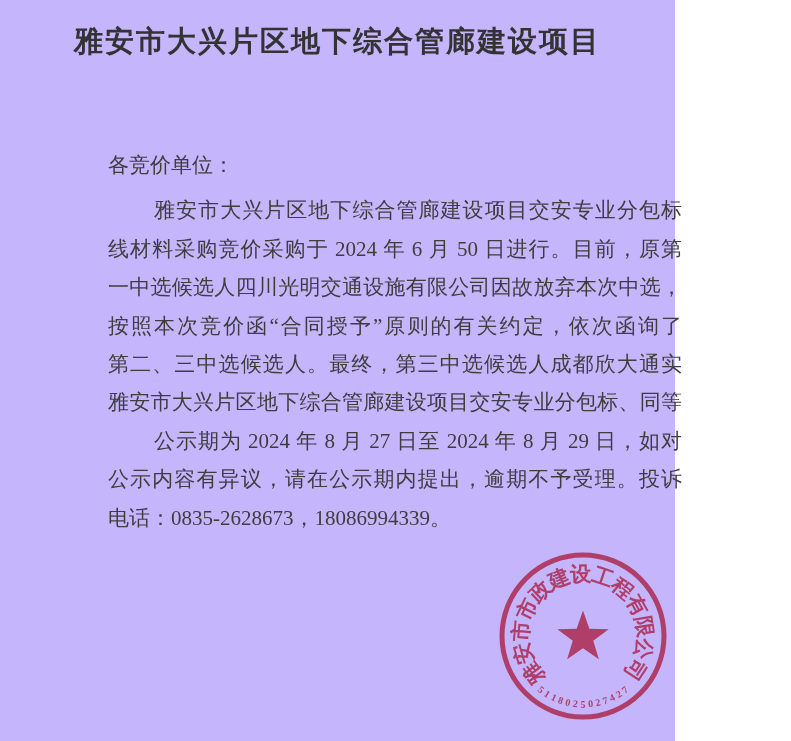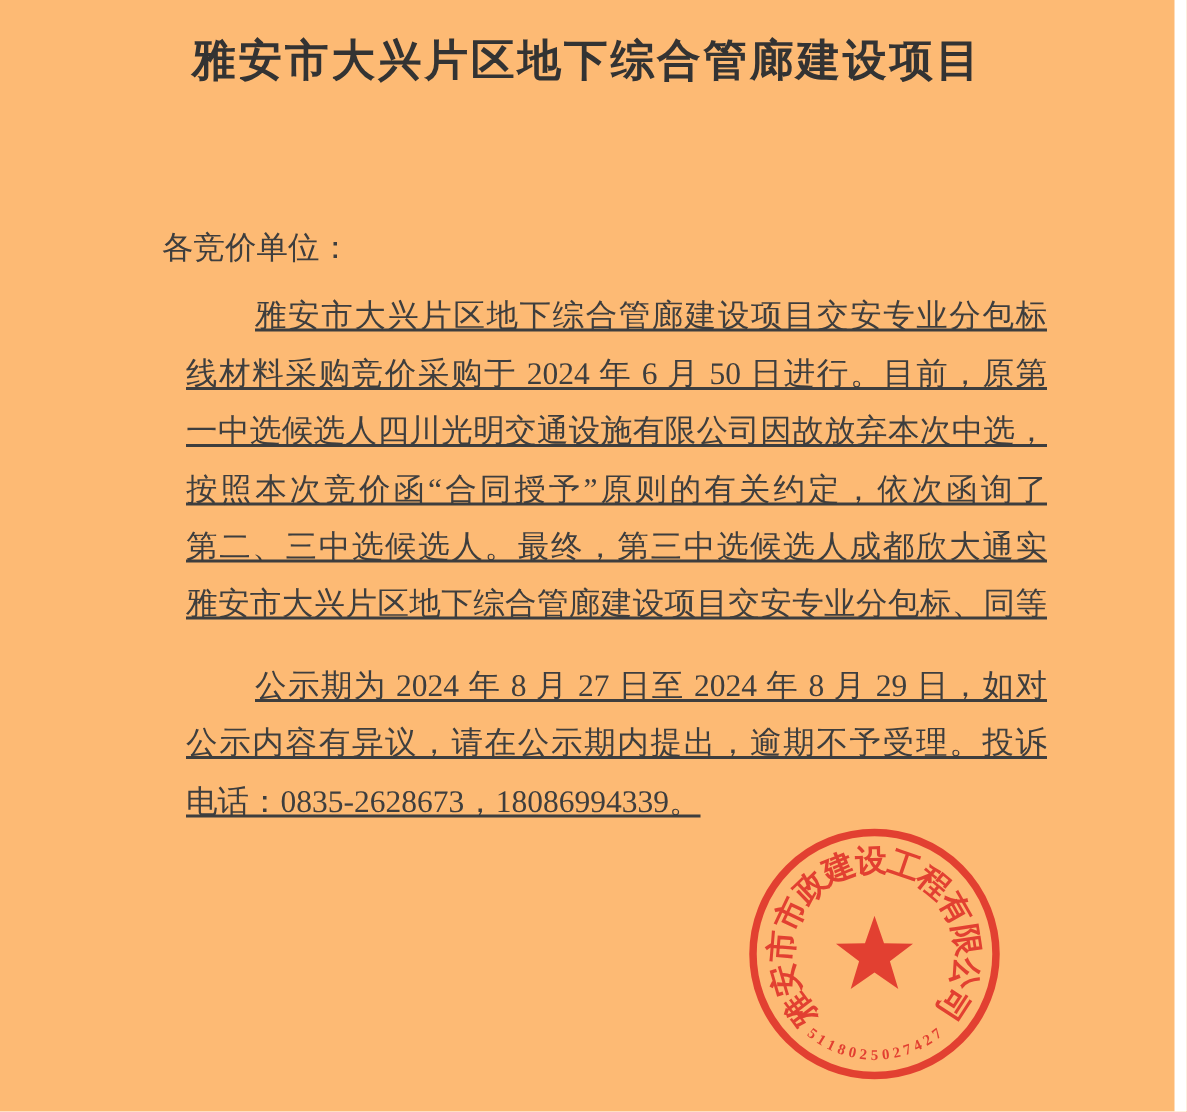--- a/index.html
+++ b/index.html
@@ -4,22 +4,22 @@
 <style>
   html, body { margin: 0; padding: 0; }
   body {
     width: 791px; height: 741px;
     background: #ffffff;
     font-family: "Liberation Serif", serif;
     overflow: hidden;
   }
   .page {
     position: relative;
-    width: 783px; height: 741px;
-    background: #fdba74;
+    width: 675px; height: 741px;
+    background: #c4b5fd;
   }
   .doc-title {
     position: absolute;
     top: 22px; left: 0; right: 0;
     text-align: center;
     font-family: "Liberation Sans", sans-serif;
     font-weight: bold;
     font-size: 29px;
     line-height: 39px;
     letter-spacing: 2px;
@@ -27,21 +27,21 @@
   }
   .doc-body {
     position: absolute;
     top: 146px; left: 108px;
     width: 574px;
     font-size: 21px;
     line-height: 38.4px;
     color: #3e3e3e;
   }
   .salutation { text-align: left; }
-  .para { margin: 16px; text-decoration: underline; }
+  .para { margin: 0; }
   .para.first { margin-top: 7px; }
   .ln {
     width: 574px;
     white-space: nowrap;
   }
   .ln.j {
     text-align: justify;
     text-align-last: justify;
     white-space: normal;
   }

